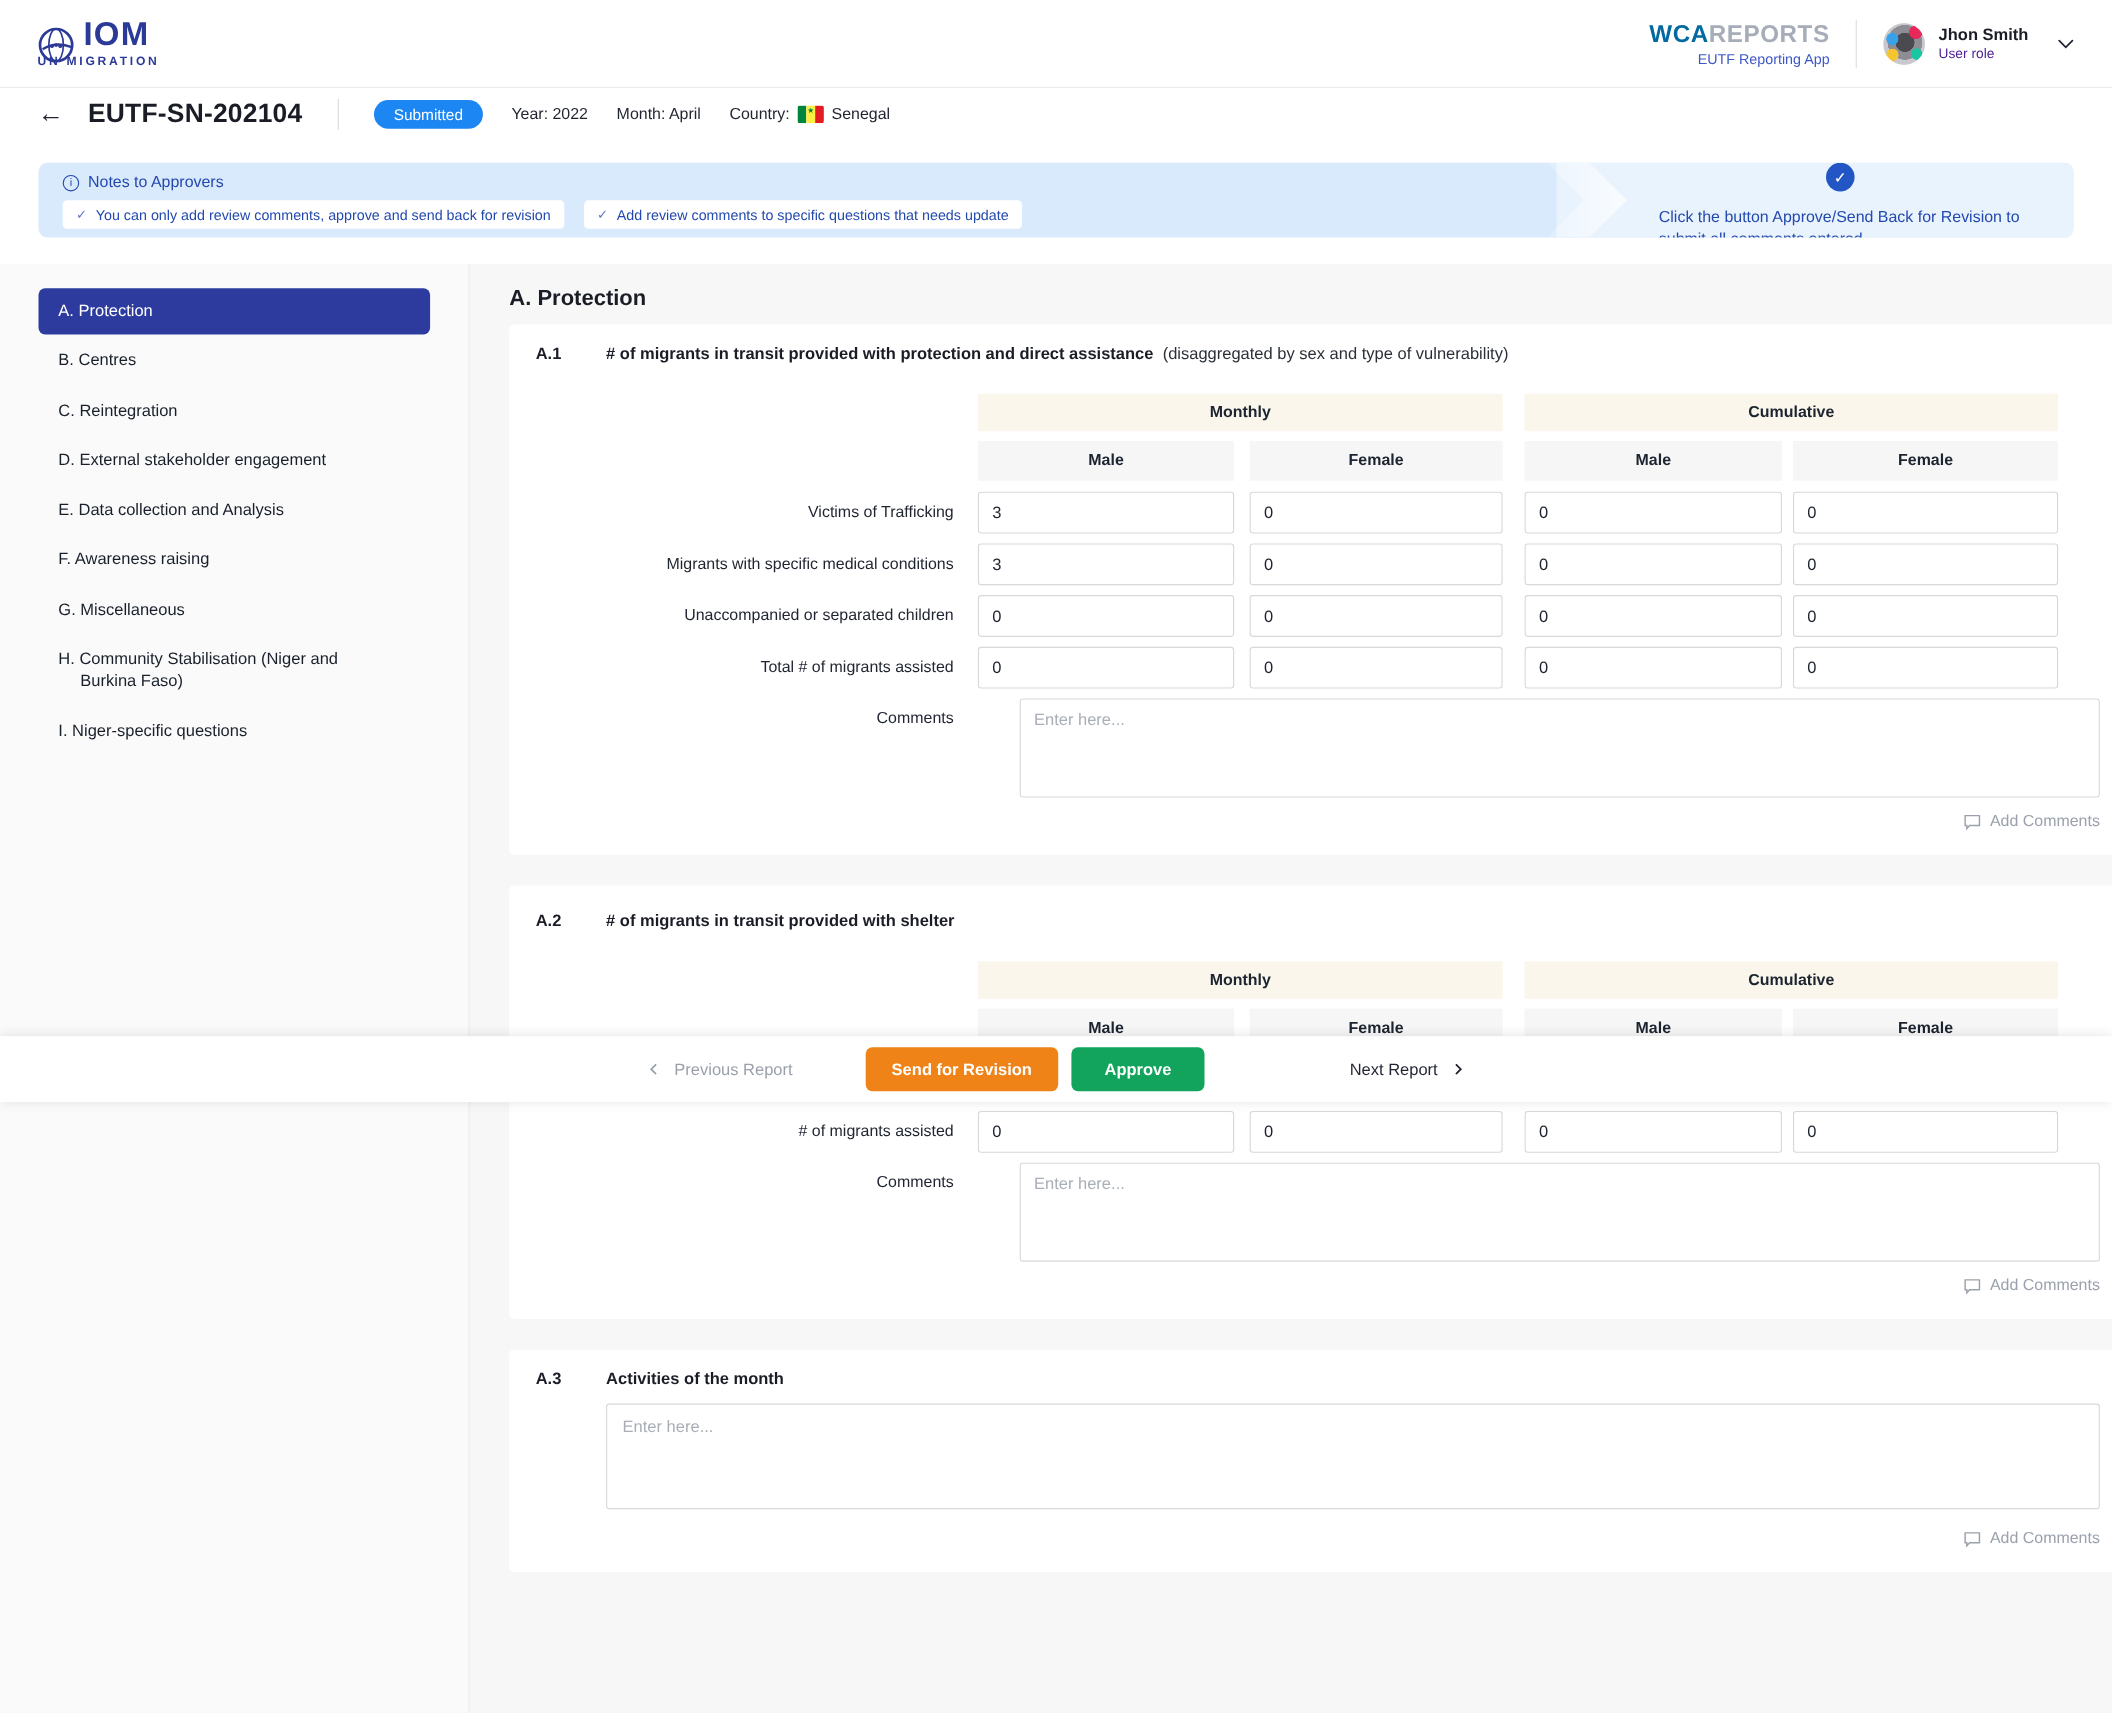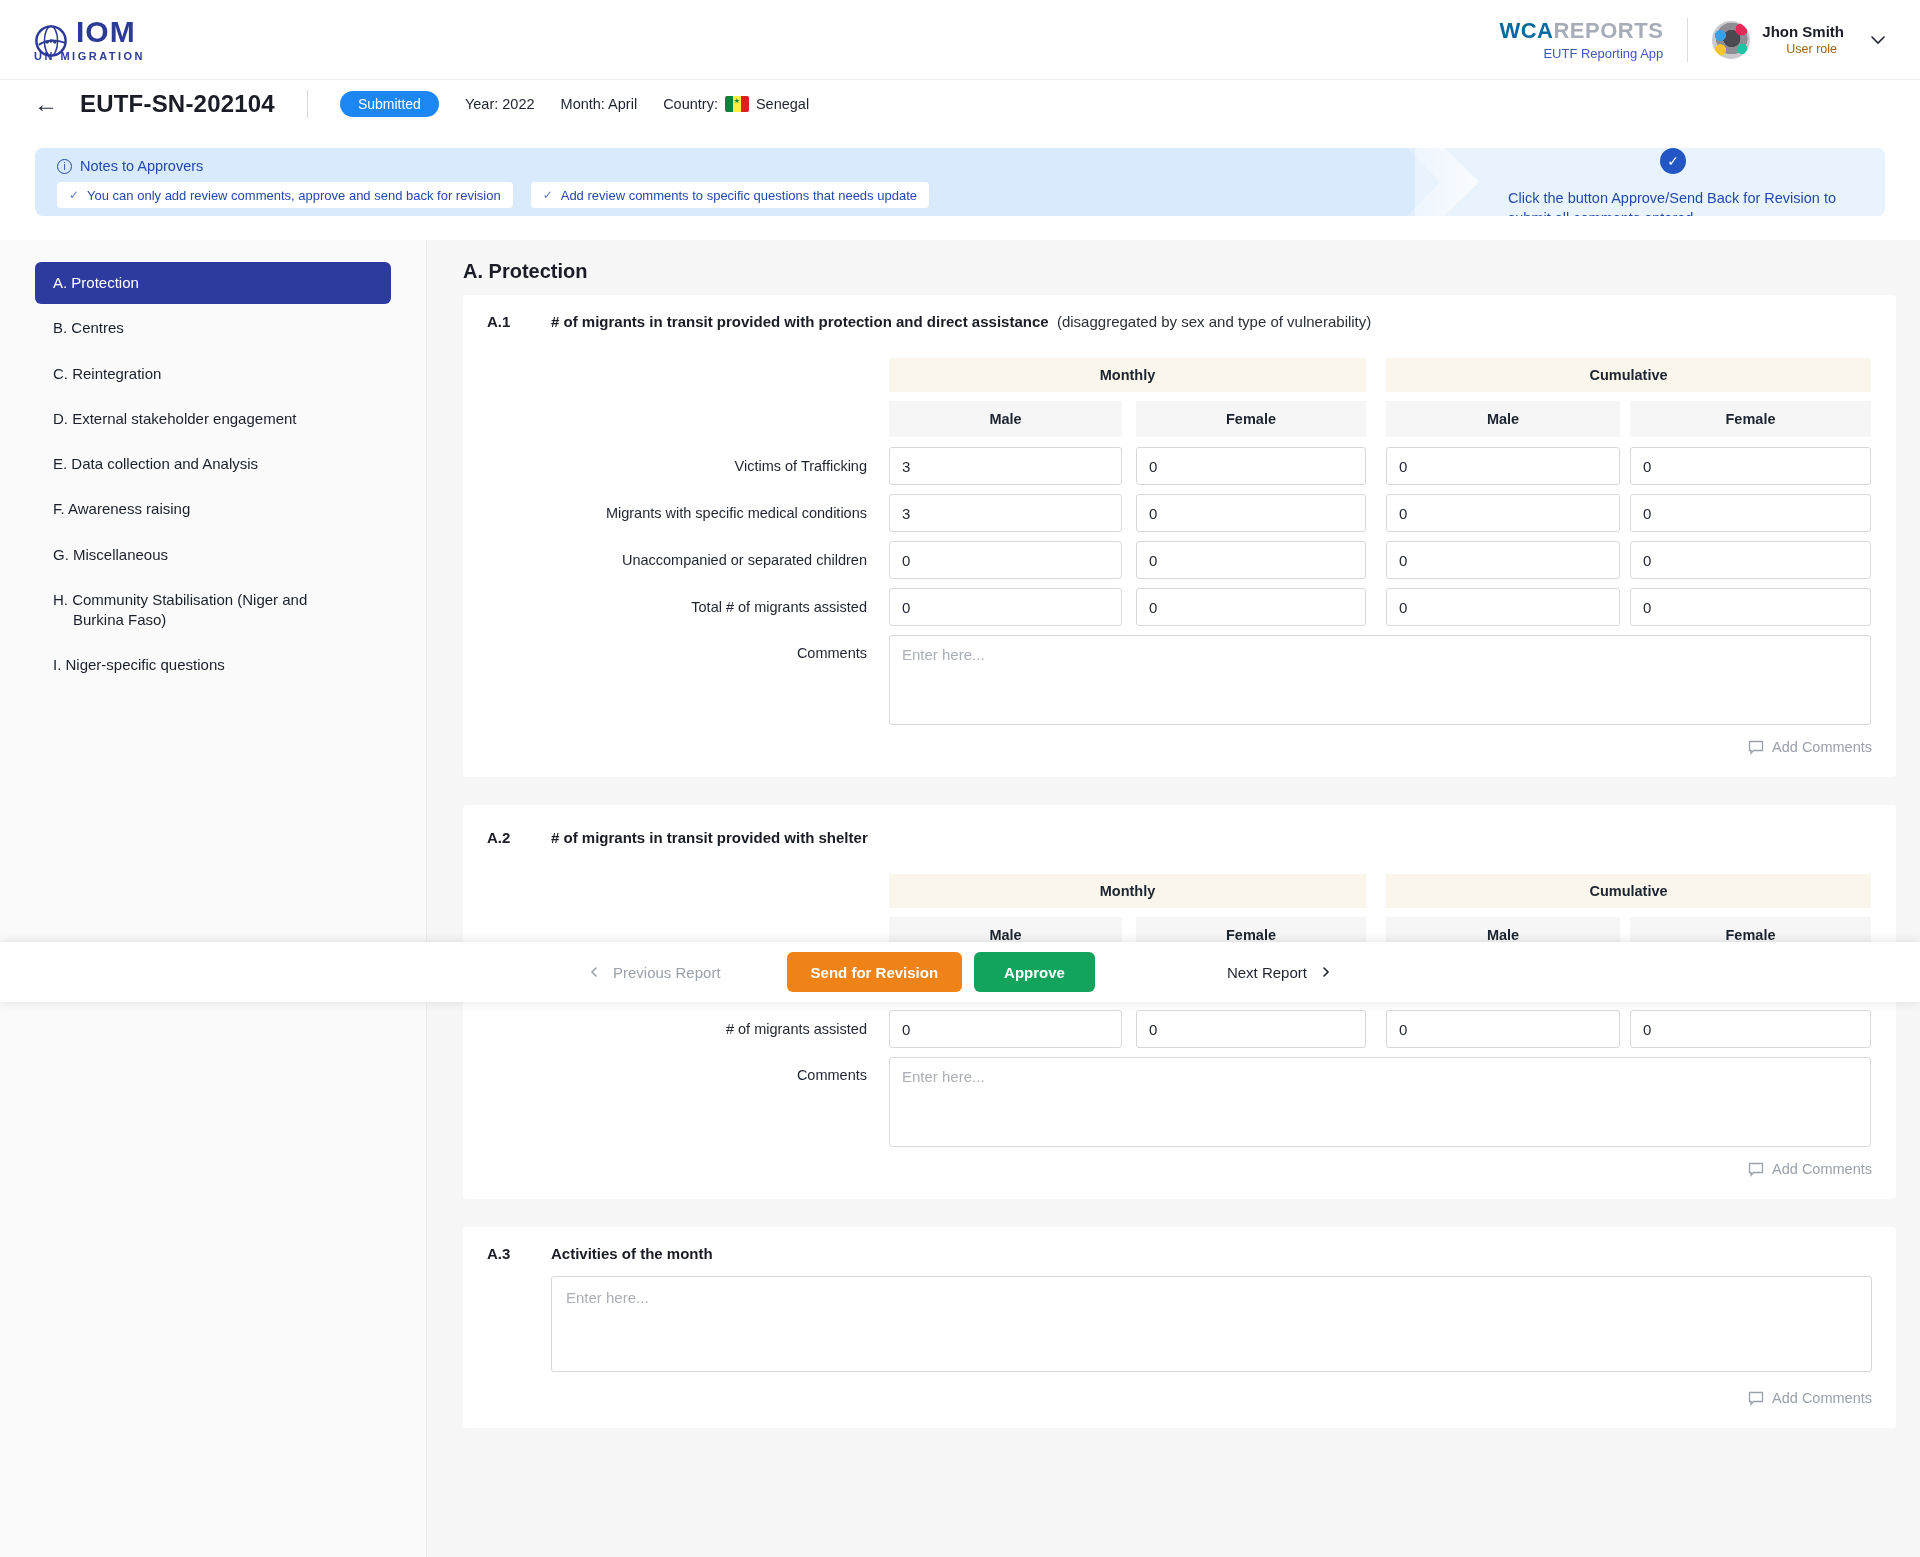--- a/index.html
+++ b/index.html
@@ -21,21 +21,21 @@
   .vdiv { width:1px; height:44px; background:#dcdcdc; }
   .userbox { display:flex; align-items:center; gap:12px; cursor:pointer; }
   .avatar { width:38px; height:38px; border-radius:50%;
     background:
       radial-gradient(circle at 22% 38%, #39a0ea 0 14%, transparent 15%),
       radial-gradient(circle at 78% 22%, #e8275a 0 14%, transparent 15%),
       radial-gradient(circle at 80% 74%, #17c6a3 0 12%, transparent 13%),
       radial-gradient(circle at 22% 76%, #f4c531 0 13%, transparent 14%),
       radial-gradient(circle at 52% 46%, #4a4a50 0 30%, #8d8d93 31% 55%, #c9c9cd 56% 100%); }
   .user-name { font-size:15px; font-weight:bold; color:#1a1d26; }
-  .user-role { font-size:12.5px; color:#a16207; margin-top:2px;margin-left:24px; }
+  .user-role { font-size:12.5px; color:#4c1d95; margin-top:2px; }
 
   .report-row { height:48px; display:flex; align-items:center; padding:0 34px; gap:18px; }
   .back-arrow { font-size:24px; color:#1f2430; cursor:pointer; line-height:24px; margin-right:4px; }
   .report-title { font-size:24px; font-weight:bold; letter-spacing:.2px; }
   .title-div { width:1px; height:28px; background:#d9d9d9; margin:0 14px; }
   .status-badge { background:#1c86f2; color:#fff; font-size:14px; padding:5px 18px; border-radius:14px; }
   .meta { font-size:14.5px; color:#1f2430; margin-left:8px; display:flex; align-items:center; gap:7px; }
   .flag { width:24px; height:16px; border-radius:2px; overflow:hidden; display:inline-flex; }
   .flag .g { width:8px; background:#00853F; } .flag .y { width:8px; background:#FDEF42; position:relative; }
   .flag .r { width:8px; background:#E31B23; }
@@ -75,21 +75,21 @@
   .stat-table { margin-top:28px; }
   .trow { display:flex; margin-bottom:9px; }
   .tlabel { width:380px; flex:0 0 auto; text-align:right; font-size:14.5px; color:#1f2430; align-self:center; }
   .cells { display:flex; margin-left:22px; }
   .c1 { width:233px; } .c2 { width:230px; margin-left:14px; } .c3 { width:234px; margin-left:20px; } .c4 { width:241px; margin-left:10px; }
   .ghead { height:34px; background:#faf6eb; display:flex; align-items:center; justify-content:center; font-size:14.5px; font-weight:bold; color:#1c2430; }
   .g1 { width:477px; } .g2 { width:485px; margin-left:20px; }
   .shead { height:36px; background:#f6f6f7; display:flex; align-items:center; justify-content:center; font-size:14.5px; font-weight:bold; color:#1c2430; }
   .trow.subhead { margin-bottom:10px; }
   input.num { height:38px; border:1px solid #d8d8d8; border-radius:3px; font-size:15px; padding:0 12px; color:#1f2430; font-family:inherit; background:#fff; }
-  .trow.comments-row { margin-top:0; margin-bottom:0; }
+  .trow.comments-row { margin-top:0; margin-bottom:0;gap:38px; }
   .comments-row .tlabel { align-self:flex-start; margin-top:10px; }
   textarea.ta { width:982px; height:90px; border:1px solid #d8d8d8; border-radius:3px; font-size:15px; padding:10px 12px; color:#1f2430; font-family:inherit; resize:none; }
   textarea::placeholder, input::placeholder { color:#a9aeb7; }
   .addc-row { display:flex; justify-content:flex-end; margin-top:14px; }
   .addc { display:flex; align-items:center; gap:8px; font-size:14.5px; color:#9aa1ab; cursor:pointer; }
   .card-a2 { padding-top:24px; }
   .a3-body { margin-left:64px; margin-top:14px; }
   textarea.ta-wide { width:100%; height:96px; border:1px solid #d8d8d8; border-radius:3px; font-size:15px; padding:12px 14px; color:#1f2430; font-family:inherit; resize:none; }
   .card-a3 { margin-bottom:110px; }
 

